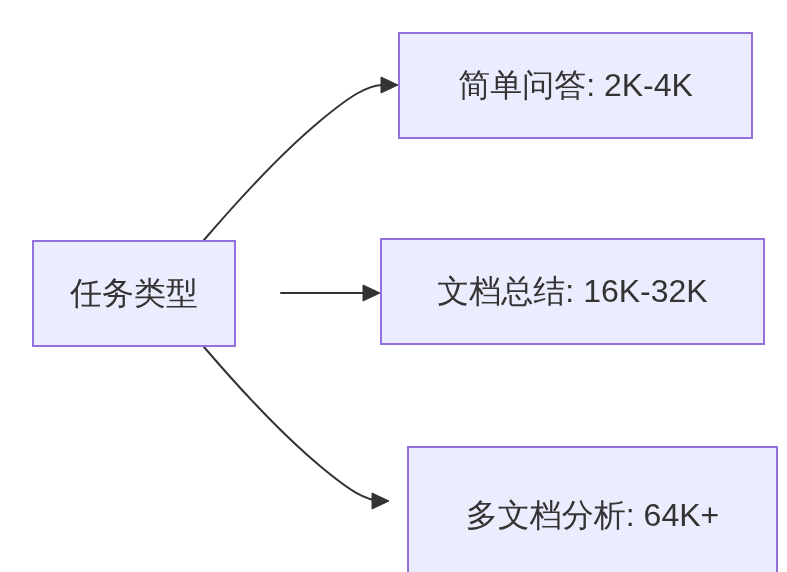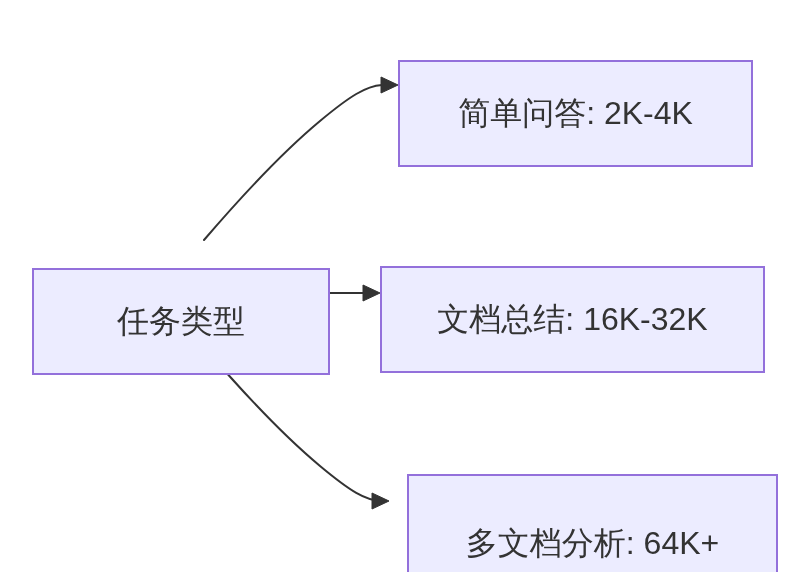--- a/index.html
+++ b/index.html
@@ -39,23 +39,22 @@
     background: var(--node-fill, #ECECFF);
     border: 2px solid var(--node-border, #9370DB);
     color: var(--text, #333333);
     display: flex;
     align-items: center;
     justify-content: center;
     text-align: center;
     font-size: 32px;
     line-height: 1.2;
     white-space: nowrap;
-    margin-top: 28px;
   }
-  .node-root   { left: 32px;  top: 240px; width: 298px; height: 107px; }
+  .node-root   { left: 32px;  top: 240px; width: 204px; height: 107px; }
   .node-b1     { left: 398px; top: 32px;  width: 355px; height: 107px; }
   .node-b2     { left: 380px; top: 238px; width: 385px; height: 107px; align-items: center; }
   .node-b3     { left: 407px; top: 446px; width: 371px; height: 139px; align-items: center; }
 </style>
 </head>
 <body>
 
 <div class="canvas">
 
   <svg class="edges" viewBox="0 0 787 572" xmlns="http://www.w3.org/2000/svg" aria-hidden="true">

